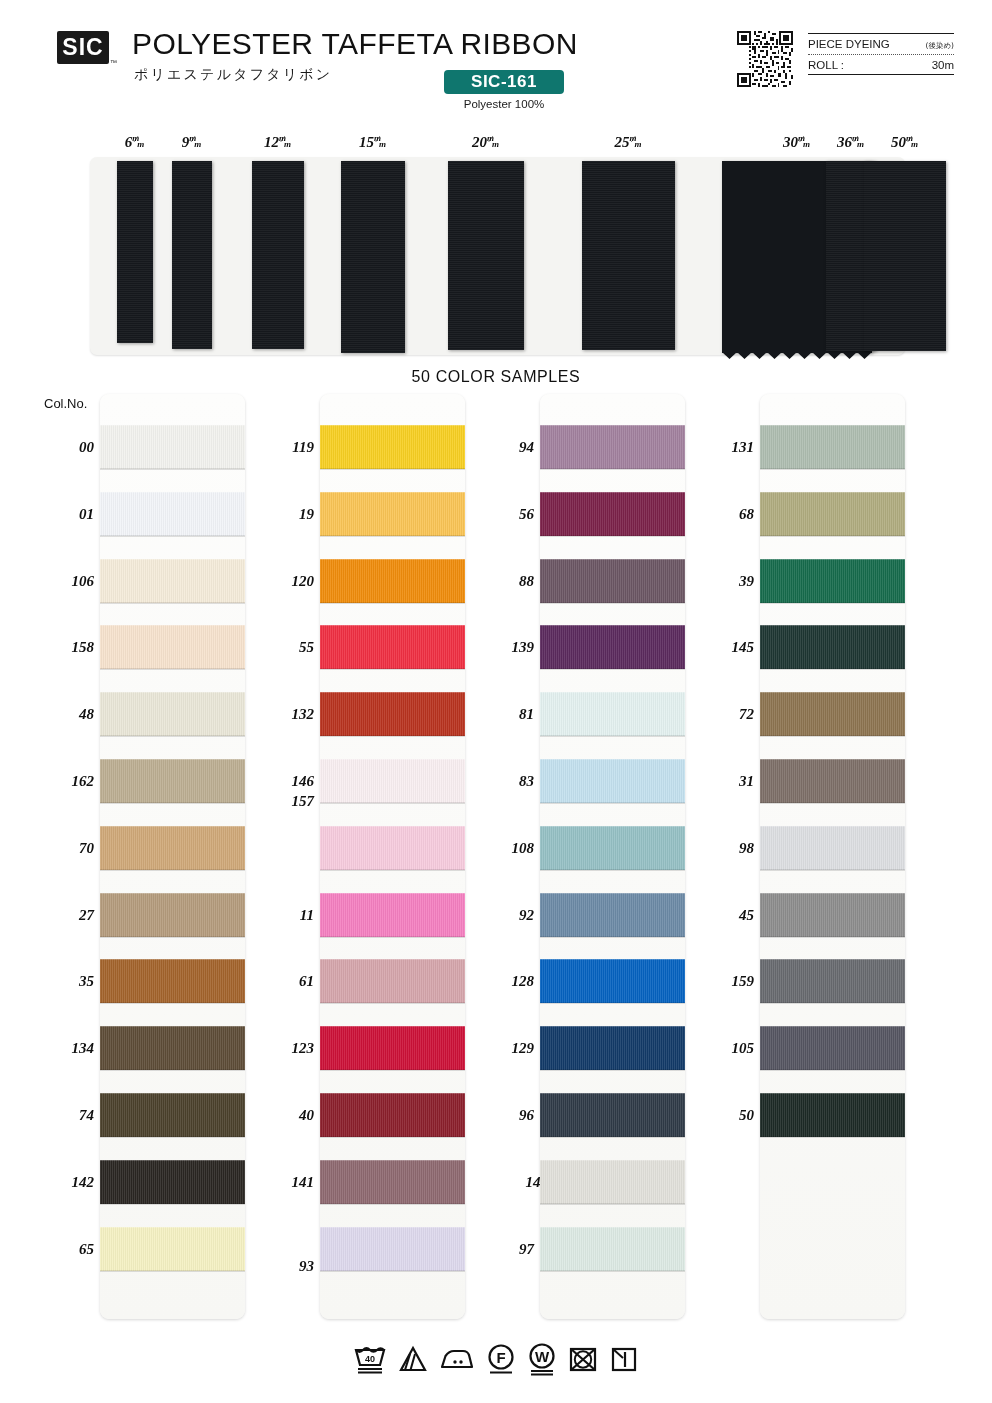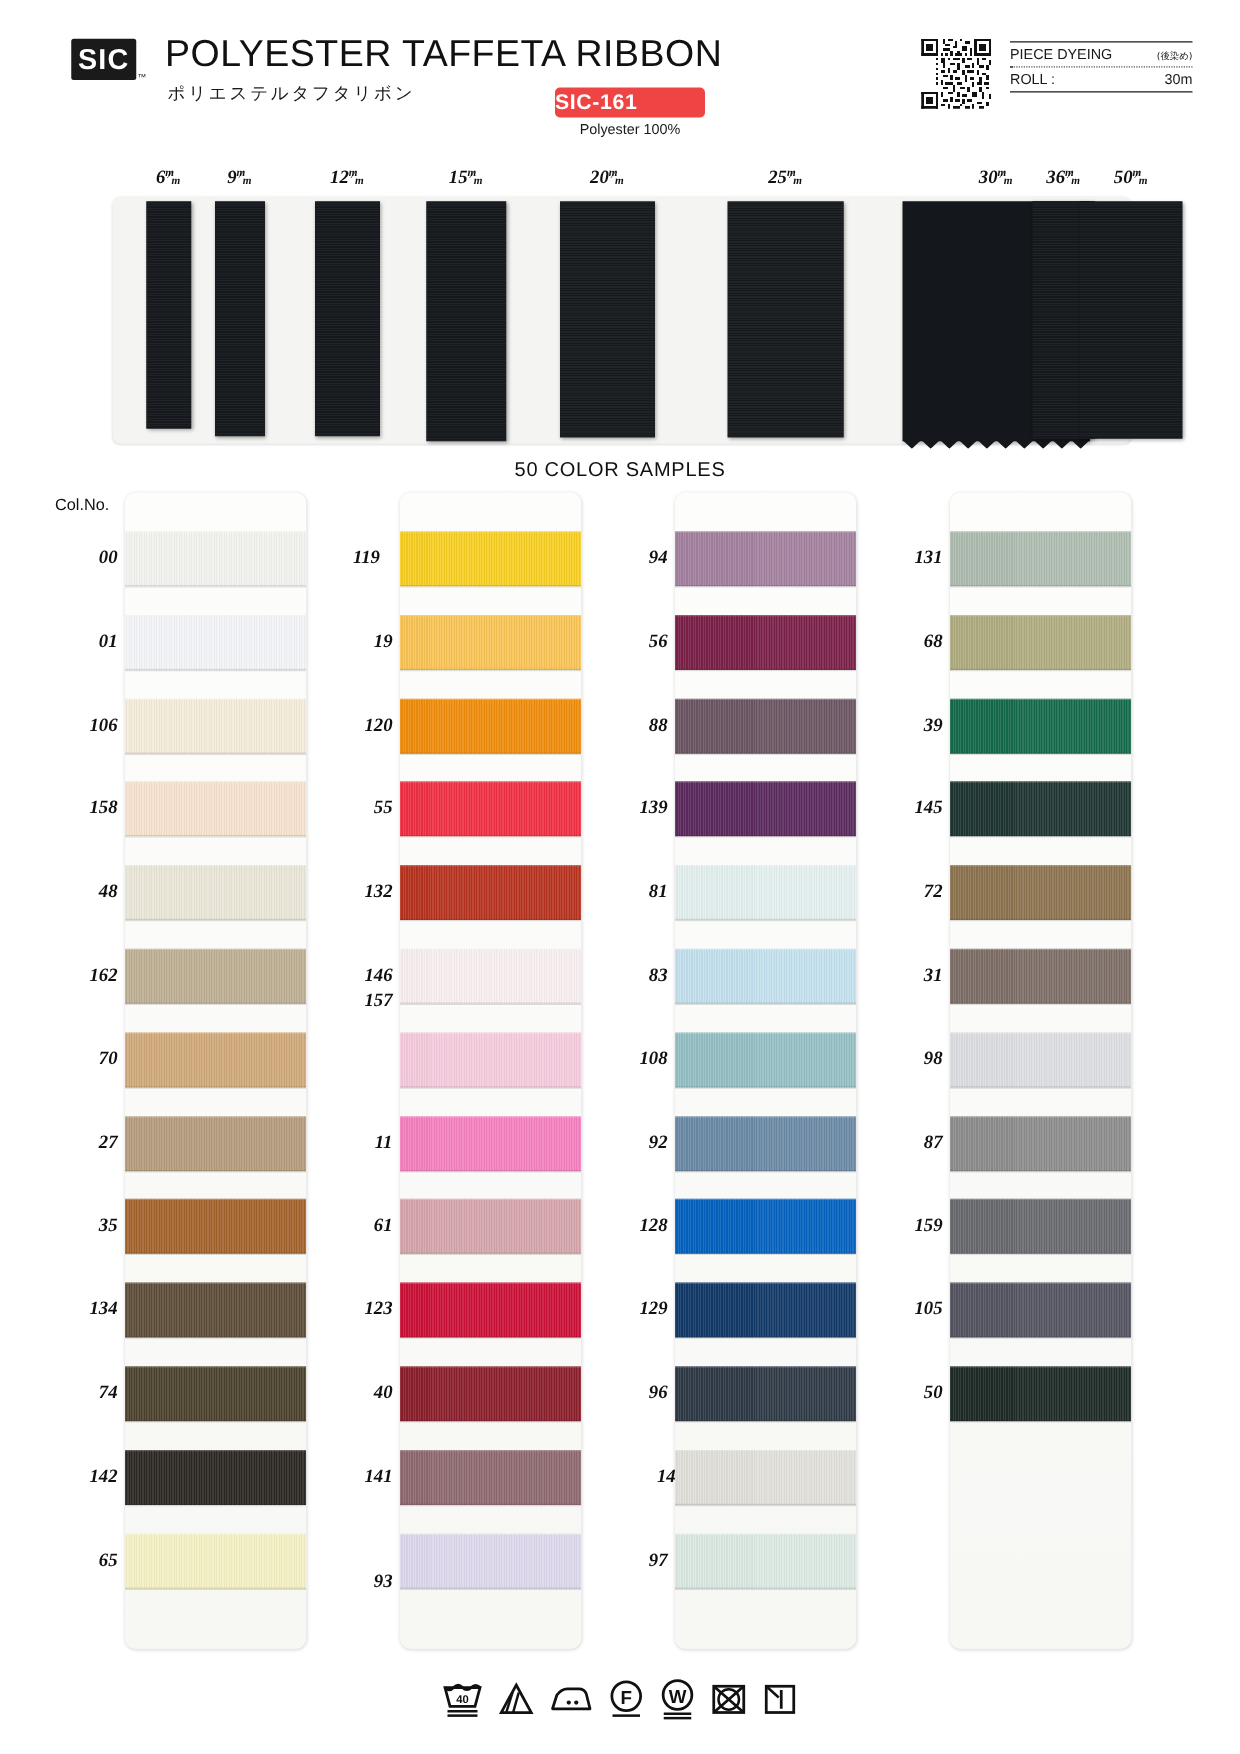--- a/index.html
+++ b/index.html
@@ -62,26 +62,27 @@
     font-size: 14px;
     letter-spacing: 2.2px;
     color: #1a1a1a;
     white-space: nowrap;
     font-family: "DejaVu Sans", sans-serif;
   }
   .code-badge {
     position: absolute;
     left: 444px; top: 70px;
     width: 120px; height: 24px;
-    background: #ef4444;
+    background: #0f766e;
     color: #ffffff;
     border-radius: 4px;
     font-size: 17px;
     font-weight: bold;
     letter-spacing: 0.5px;
+    text-align: center;
     line-height: 24px;
     font-family: "Liberation Sans", sans-serif;
   }
   .composition {
     position: absolute;
     left: 444px; top: 98px;
     width: 120px;
     text-align: center;
     font-size: 11.5px;
     color: #1a1a1a;
@@ -463,21 +464,21 @@
       <div class="band-sep" style="top: 609.4px;"></div>
       <div class="band" title="134" style="top: 632.2px; height: 44px; background-color: rgb(93, 76, 55);"></div>
       <div class="band-sep" style="top: 676.2px;"></div>
       <div class="band" title="74" style="top: 699px; height: 44px; background-color: rgb(75, 65, 44);"></div>
       <div class="band-sep" style="top: 743px;"></div>
       <div class="band" title="142" style="top: 765.8px; height: 44px; background-color: rgb(42, 38, 34);"></div>
       <div class="band-sep" style="top: 809.8px;"></div>
       <div class="band" title="65" style="top: 832.6px; height: 44px; background-color: rgb(244, 240, 194);"></div>
       <div class="band-sep" style="top: 876.6px;"></div>
     </div>
-    <div class="col-label" style="left: 252px; top: 447px;">119</div>
+    <div class="col-label" style="left: 262px; top: 447px;">119</div>
     <div class="col-label" style="left: 262px; top: 513.8px;">19</div>
     <div class="col-label" style="left: 262px; top: 580.6px;">120</div>
     <div class="col-label" style="left: 262px; top: 647.4px;">55</div>
     <div class="col-label" style="left: 262px; top: 714.2px;">132</div>
     <div class="col-label" style="left: 262px; top: 781px;">146</div>
     <div class="col-label" style="left: 262px; top: 801px;">157</div>
     <div class="col-label" style="left: 262px; top: 914.6px;">11</div>
     <div class="col-label" style="left: 262px; top: 981.4px;">61</div>
     <div class="col-label" style="left: 262px; top: 1048.2px;">123</div>
     <div class="col-label" style="left: 262px; top: 1115px;">40</div>
@@ -554,21 +555,21 @@
       <div class="band" title="97" style="top: 832.6px; height: 44px; background-color: rgb(220, 233, 227);"></div>
       <div class="band-sep" style="top: 876.6px;"></div>
     </div>
     <div class="col-label" style="left: 702px; top: 447px;">131</div>
     <div class="col-label" style="left: 702px; top: 513.8px;">68</div>
     <div class="col-label" style="left: 702px; top: 580.6px;">39</div>
     <div class="col-label" style="left: 702px; top: 647.4px;">145</div>
     <div class="col-label" style="left: 702px; top: 714.2px;">72</div>
     <div class="col-label" style="left: 702px; top: 781px;">31</div>
     <div class="col-label" style="left: 702px; top: 847.8px;">98</div>
-    <div class="col-label" style="left: 702px; top: 914.6px;">87</div>
+    <div class="col-label" style="left: 702px; top: 914.6px;">45</div>
     <div class="col-label" style="left: 702px; top: 981.4px;">159</div>
     <div class="col-label" style="left: 702px; top: 1048.2px;">105</div>
     <div class="col-label" style="left: 702px; top: 1115px;">50</div>
     <div class="swatch-col" style="left: 760px;">
       <div class="base"></div>
       <div class="band" title="131" style="top: 31px; height: 44px; background-color: rgb(174, 189, 176);"></div>
       <div class="band-sep" style="top: 75px;"></div>
       <div class="band" title="68" style="top: 97.8px; height: 44px; background-color: rgb(176, 172, 127);"></div>
       <div class="band-sep" style="top: 141.8px;"></div>
       <div class="band" title="39" style="top: 164.6px; height: 44px; background-color: rgb(22, 107, 76);"></div>

